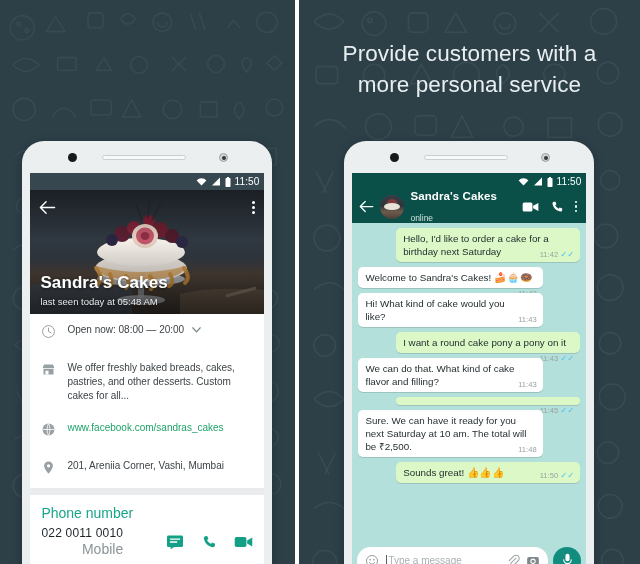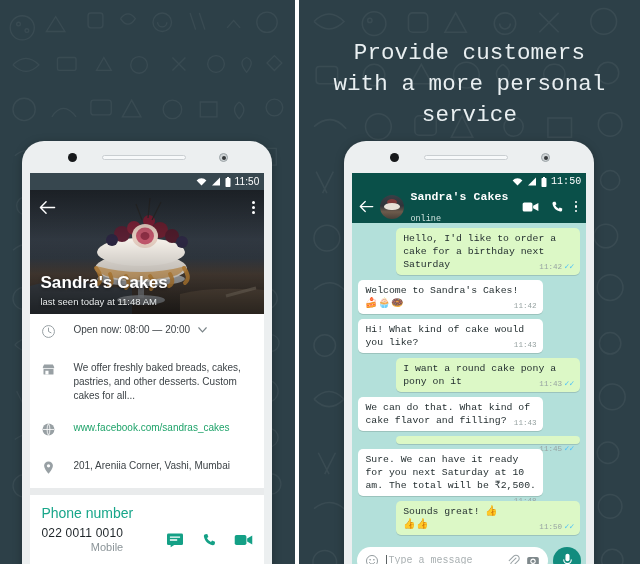--- a/index.html
+++ b/index.html
@@ -15,21 +15,21 @@
     background: #2e4149;
   }
 
   
   .panel {
     position: relative;
     width: 318px; height: 564px;
     overflow: hidden;
     background-color: #2d4048;
   }
-  .panel.right { width: 368px; font-family: Liberation Mono, monospace; }
+  .panel.right { width: 368px; }
   .divider {
     width: 4px; height: 564px;
     background: #ffffff;
     flex: 0 0 4px;
     position: relative;
     z-index: 5;
   }
   .doodle {
     position: absolute; inset: 0;
     opacity: 0.055;
@@ -161,21 +161,21 @@
     z-index: 3;
     text-shadow: 0 1px 3px rgba(0,0,0,.6);
   }
 
   .card { background: #fff; }
   .gap { height: 7px; background: #e9ebec; }
   .info-row {
     display: flex;
     align-items: flex-start;
     padding: 9px 11px;
-    gap: 16px;
+    gap: 10px;
   }
   .info-ic { width: 16px; flex: 0 0 16px; padding-top: 1px; }
   .info-tx {
     font-size: 10px;
     line-height: 14px;
     color: #3d4347;
     flex: 1;
   }
   .info-tx.link { color: #1fa36a; }
   .chev-small { margin-left: 5px; }
@@ -184,21 +184,21 @@
     color: #18a68a;
     font-size: 14px;
     padding: 10px 11px 2px 11px;
   }
   .phone-row {
     display: flex; align-items: center;
     padding: 3px 11px 11px 11px;
     text-align: right;
   }
   .phone-num { font-size: 12px; color: #1d2428; letter-spacing:.2px; }
-  .phone-lbl { font-size: 11px; color: #8b9498; margin-top: 1px; }
+  .phone-lbl { font-size: 14px; color: #8b9498; margin-top: 1px; }
   .phone-actions { margin-left: auto; display:flex; gap: 17px; align-items:center; }
 
   
   .chat-header {
     height: 33px;
     background: #0a5049;
     display: flex; align-items: center;
     padding: 0 7px;
     gap: 6px;
   }
@@ -466,21 +466,21 @@
                 <path d="M10 2 L2 10 L10 18 M2 10 H22" stroke="#fff" stroke-width="2" fill="none" stroke-linecap="round" stroke-linejoin="round"></path>
               </svg>
             <div class="kebab">
                 <span></span>
                 <span></span>
                 <span></span>
               </div>
           </div>
 
           <div class="cover-name">Sandra's Cakes</div>
-          <div class="cover-sub">last seen today at 11:48 AM</div>
+          <div class="cover-sub">last seen today at 05:48 AM</div>
         </div>
 
         <div class="card">
 
           <div class="info-row">
             <div class="info-ic">
               <svg width="15" height="15" viewBox="0 0 24 24">
                   <circle cx="12" cy="12" r="9.5" stroke="#98a0a4" stroke-width="1.6" fill="none"></circle>
                   <path d="M12 6.5 V12 L16 14" stroke="#98a0a4" stroke-width="1.6" fill="none" stroke-linecap="round"></path>
                 </svg>

